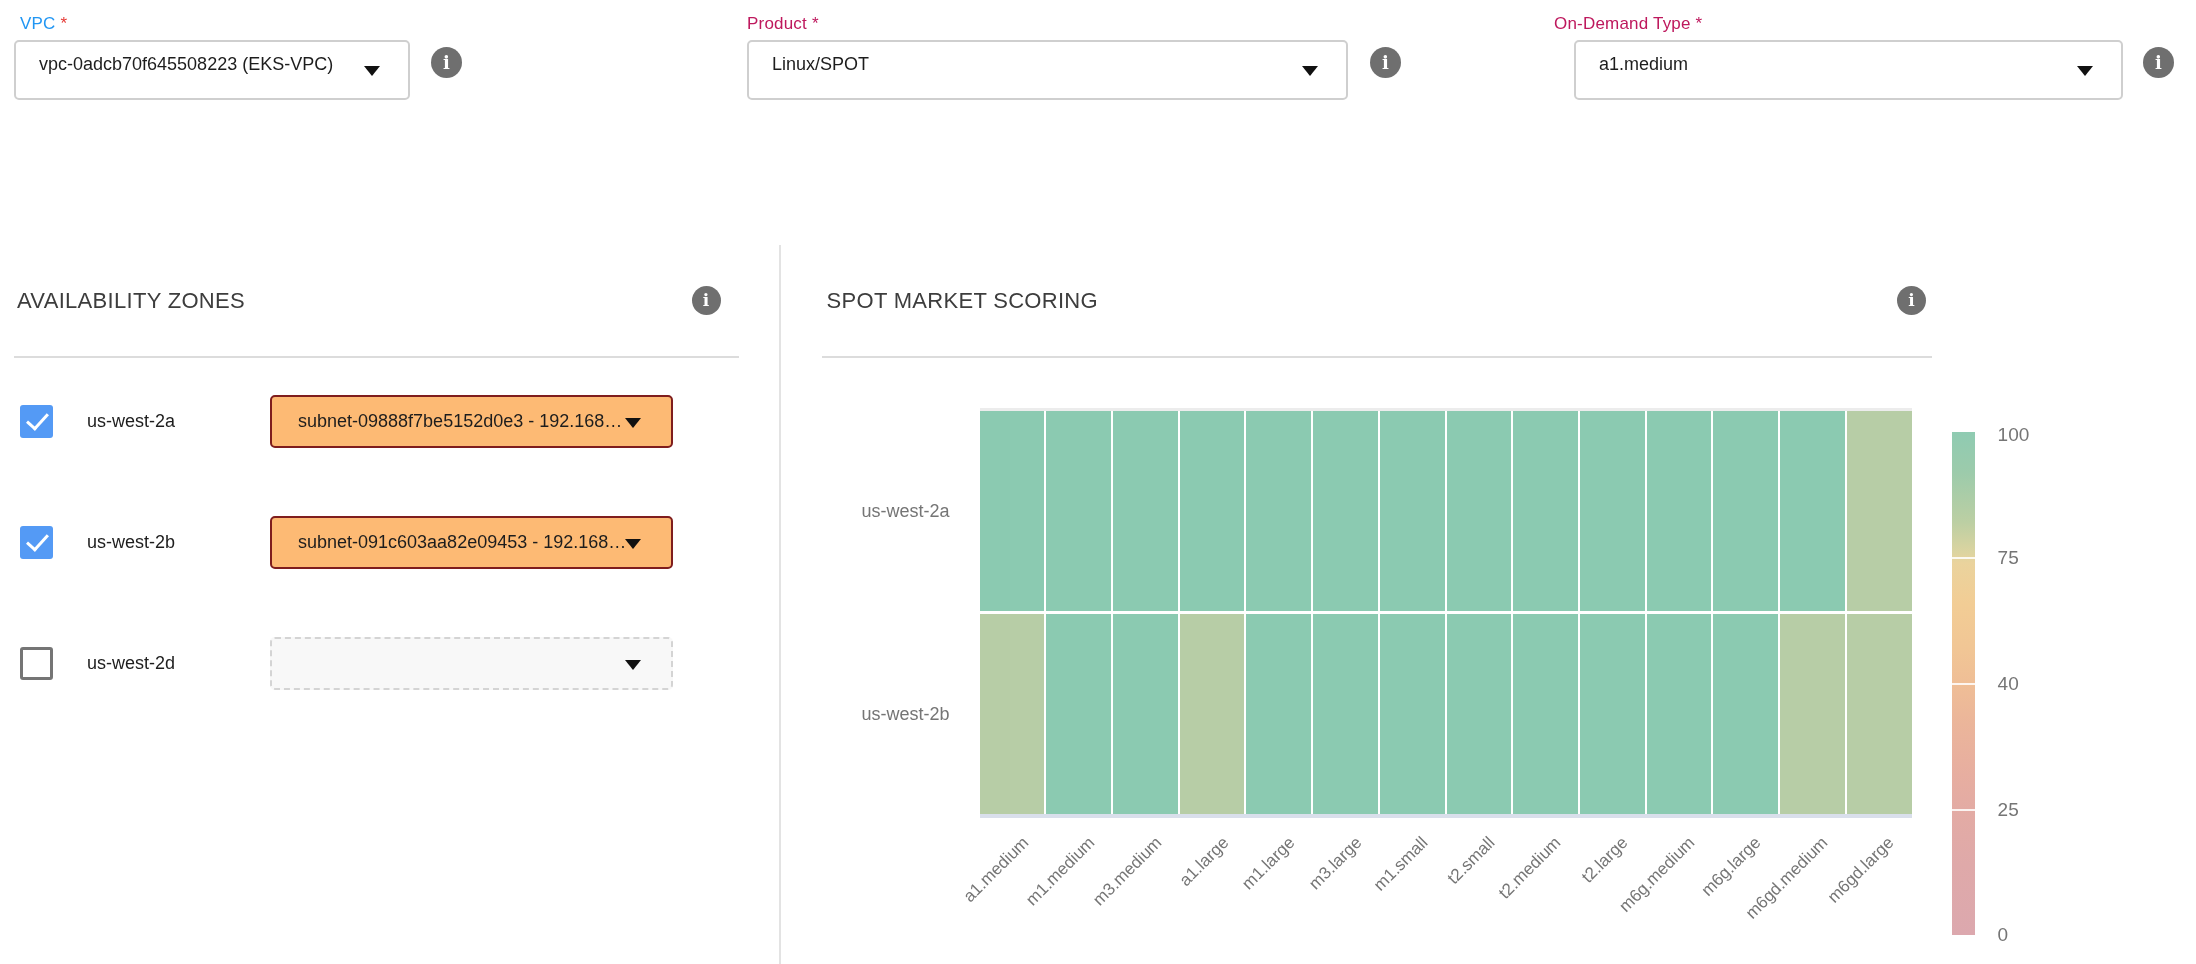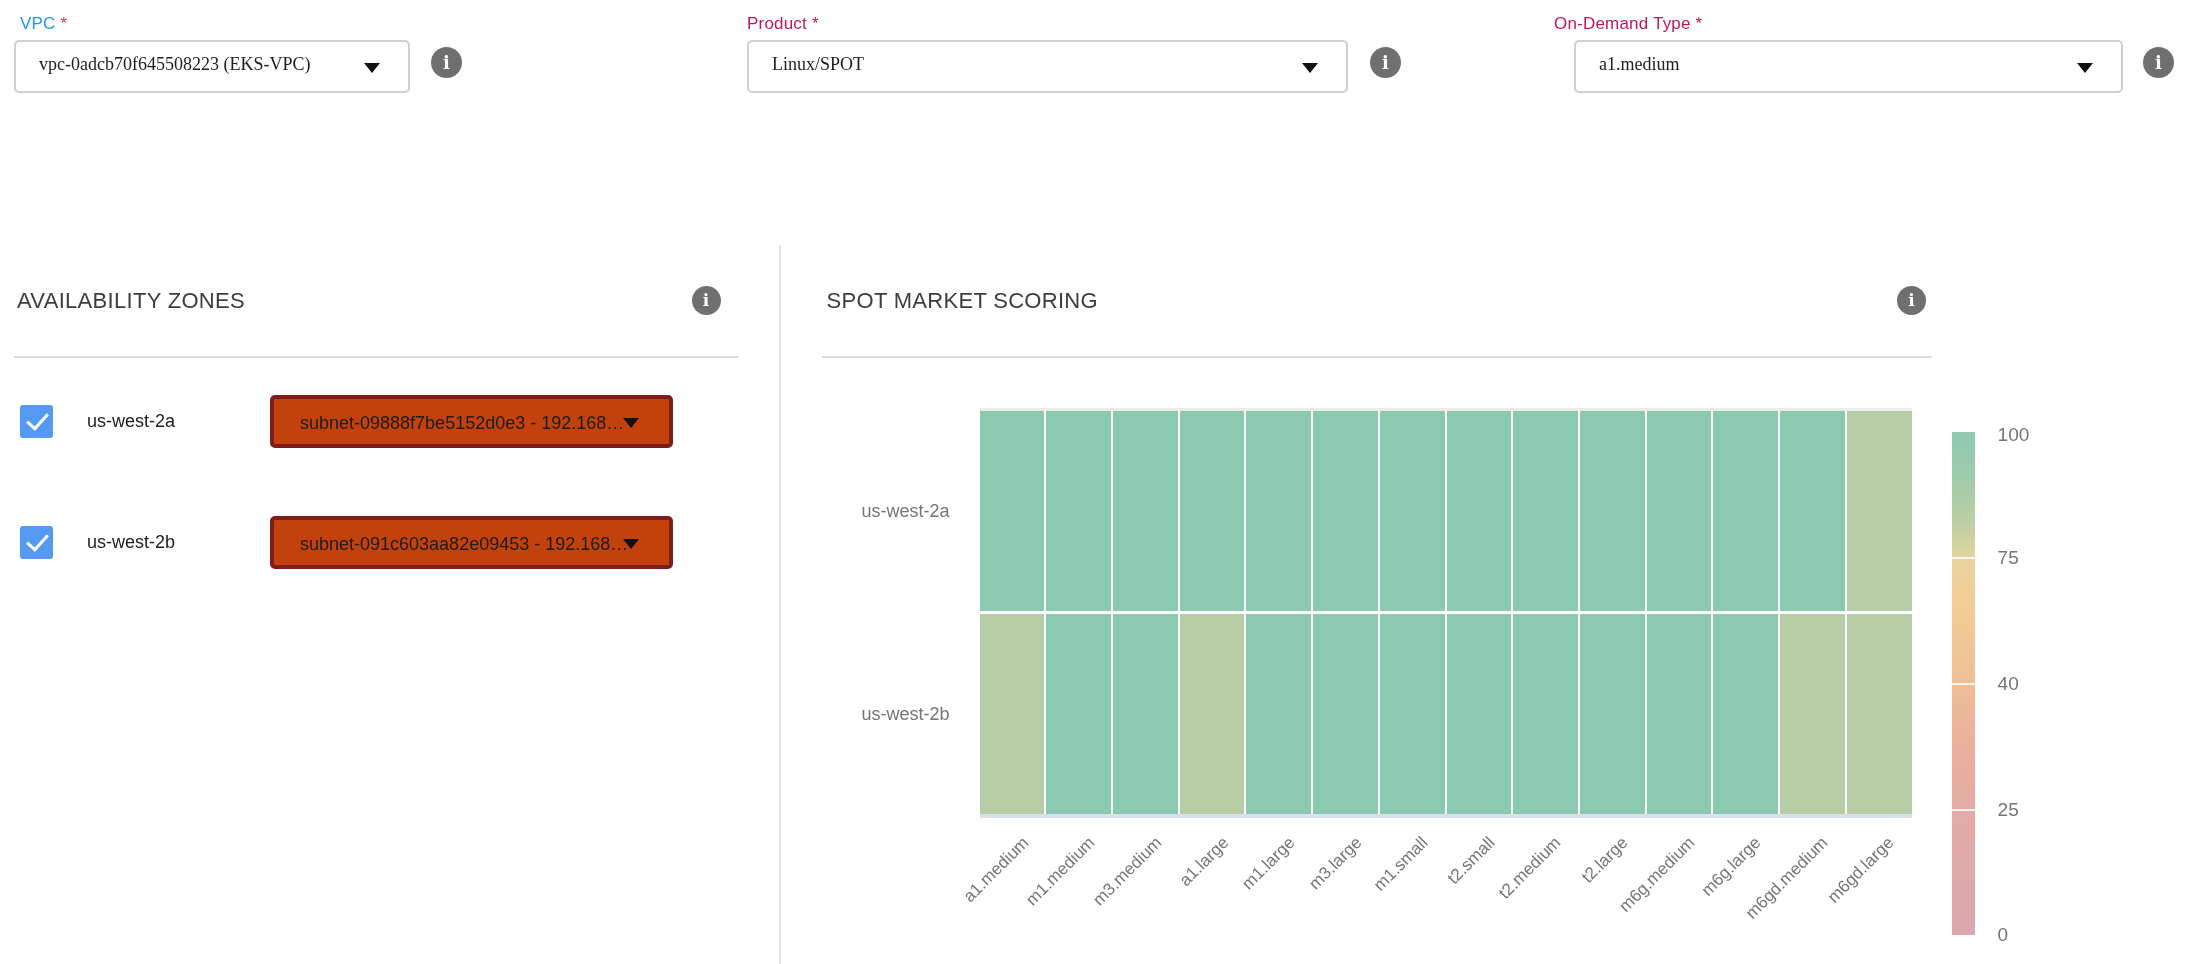--- a/index.html
+++ b/index.html
@@ -5,23 +5,23 @@
   * { box-sizing: border-box; margin: 0; padding: 0; }
   html,body { width:2196px; height:964px; background:#ffffff; overflow:hidden;
               font-family:"Liberation Sans", sans-serif; color:#212121; }
 
   
   .top-fields { position:relative; width:2196px; height:245px; }
   .field-label { position:absolute; top:14px; font-size:17px; color:#be185d; letter-spacing:.2px; }
   .field-label .req { color:#7c7c7c; }
   .field-label.vpc { color:#2196f3; }
   .field-label.vpc .req { color:#e53935; }
-  .select-box { position:absolute; top:40px; height:53px; border:2px solid #cfcfcf; border-radius:5px;
+  .select-box { position:absolute; top:40px; height:60px; border:2px solid #cfcfcf; border-radius:5px;
                 background:#fff; line-height:45px; font-size:18px; color:#1d1d1d; padding:0 46px 0 23px;
-                white-space:nowrap; overflow:hidden; cursor:pointer;font-family:Liberation Serif, serif; }
+                white-space:nowrap; overflow:hidden; cursor:pointer; }
   .select-box .caret { position:absolute; right:28px; top:50%; margin-top:-4px; width:0; height:0;
                        border-left:8px solid transparent; border-right:8px solid transparent;
                        border-top:10px solid #111; }
   .box-vpc      { left:14px;   width:396px; }
   .box-product  { left:747px;  width:601px; }
   .box-ondemand { left:1574px; width:549px; }
   .lbl-vpc      { left:20px; }
   .lbl-product  { left:747px; }
   .lbl-ondemand { left:1554px; }
   .info-icon { position:absolute; width:31px; height:31px; border-radius:50%; background:#6f6f6f;
@@ -51,22 +51,22 @@
 
   
   .az-rows { margin-top:37px; }
   .az-row { display:flex; align-items:center; margin-left:20px; margin-bottom:68px; height:53px; }
   .az-checkbox { width:33px; height:33px; border:3px solid #757575; border-radius:3px; background:#fff;
                  position:relative; cursor:pointer; flex:none; }
   .az-checkbox.checked { border:none; background:#549af5; }
   .az-checkbox.checked::after { content:""; position:absolute; left:7px; top:8px; width:18px; height:9px;
                  border-left:3px solid #fff; border-bottom:3px solid #fff; transform:rotate(-48deg); }
   .az-name { margin-left:34px; width:183px; font-size:18px; color:#1d1d1d; }
-  .az-select { position:relative; width:403px; height:53px; border:4px solid #7f1d1d; border-radius:5px;
-               background:#c2410c; line-height:49px; font-size:18px; color:#1d1d1d; padding:0 56px 0 26px;
+  .az-select { position:relative; width:403px; height:53px; border:2px solid #7f1d1d; border-radius:5px;
+               background:#fdba74; line-height:49px; font-size:18px; color:#1d1d1d; padding:0 56px 0 26px;
                white-space:nowrap; overflow:hidden; cursor:pointer; }
   .az-select .caret { position:absolute; right:30px; top:50%; margin-top:-4px; width:0; height:0;
                border-left:8px solid transparent; border-right:8px solid transparent;
                border-top:10px solid #111; }
   .az-select.empty { border:2px dashed #d4d4d4; background:#f8f8f8; }
 
   
   .hm-grid { position:absolute; left:199px; top:163px; width:932px; height:410px;
              display:grid; grid-auto-rows:1fr; gap:3px 2px; background:#fff;
              border-top:3px solid #ececec; border-bottom:4px solid #d9dfeb; }
@@ -119,20 +119,25 @@
     <div class="az-rows">
       <div class="az-row">
         <div class="az-checkbox checked"></div>
         <div class="az-name">us-west-2a</div>
         <div class="az-select"><span>subnet-09888f7be5152d0e3 - 192.168…</span><span class="caret"></span></div>
       </div>
       <div class="az-row">
         <div class="az-checkbox checked"></div>
         <div class="az-name">us-west-2b</div>
         <div class="az-select"><span>subnet-091c603aa82e09453 - 192.168…</span><span class="caret"></span></div>
+      </div>
+      <div class="az-row">
+        <div class="az-checkbox"></div>
+        <div class="az-name">us-west-2d</div>
+        <div class="az-select empty"><span></span><span class="caret"></span></div>
       </div>
     </div>
   </div>
 
   <div class="panel-right">
     <div class="section-header">
       <div class="section-title">SPOT MARKET SCORING</div>
       <div class="info-icon2">i</div>
     </div>
     <hr class="header-rule">

